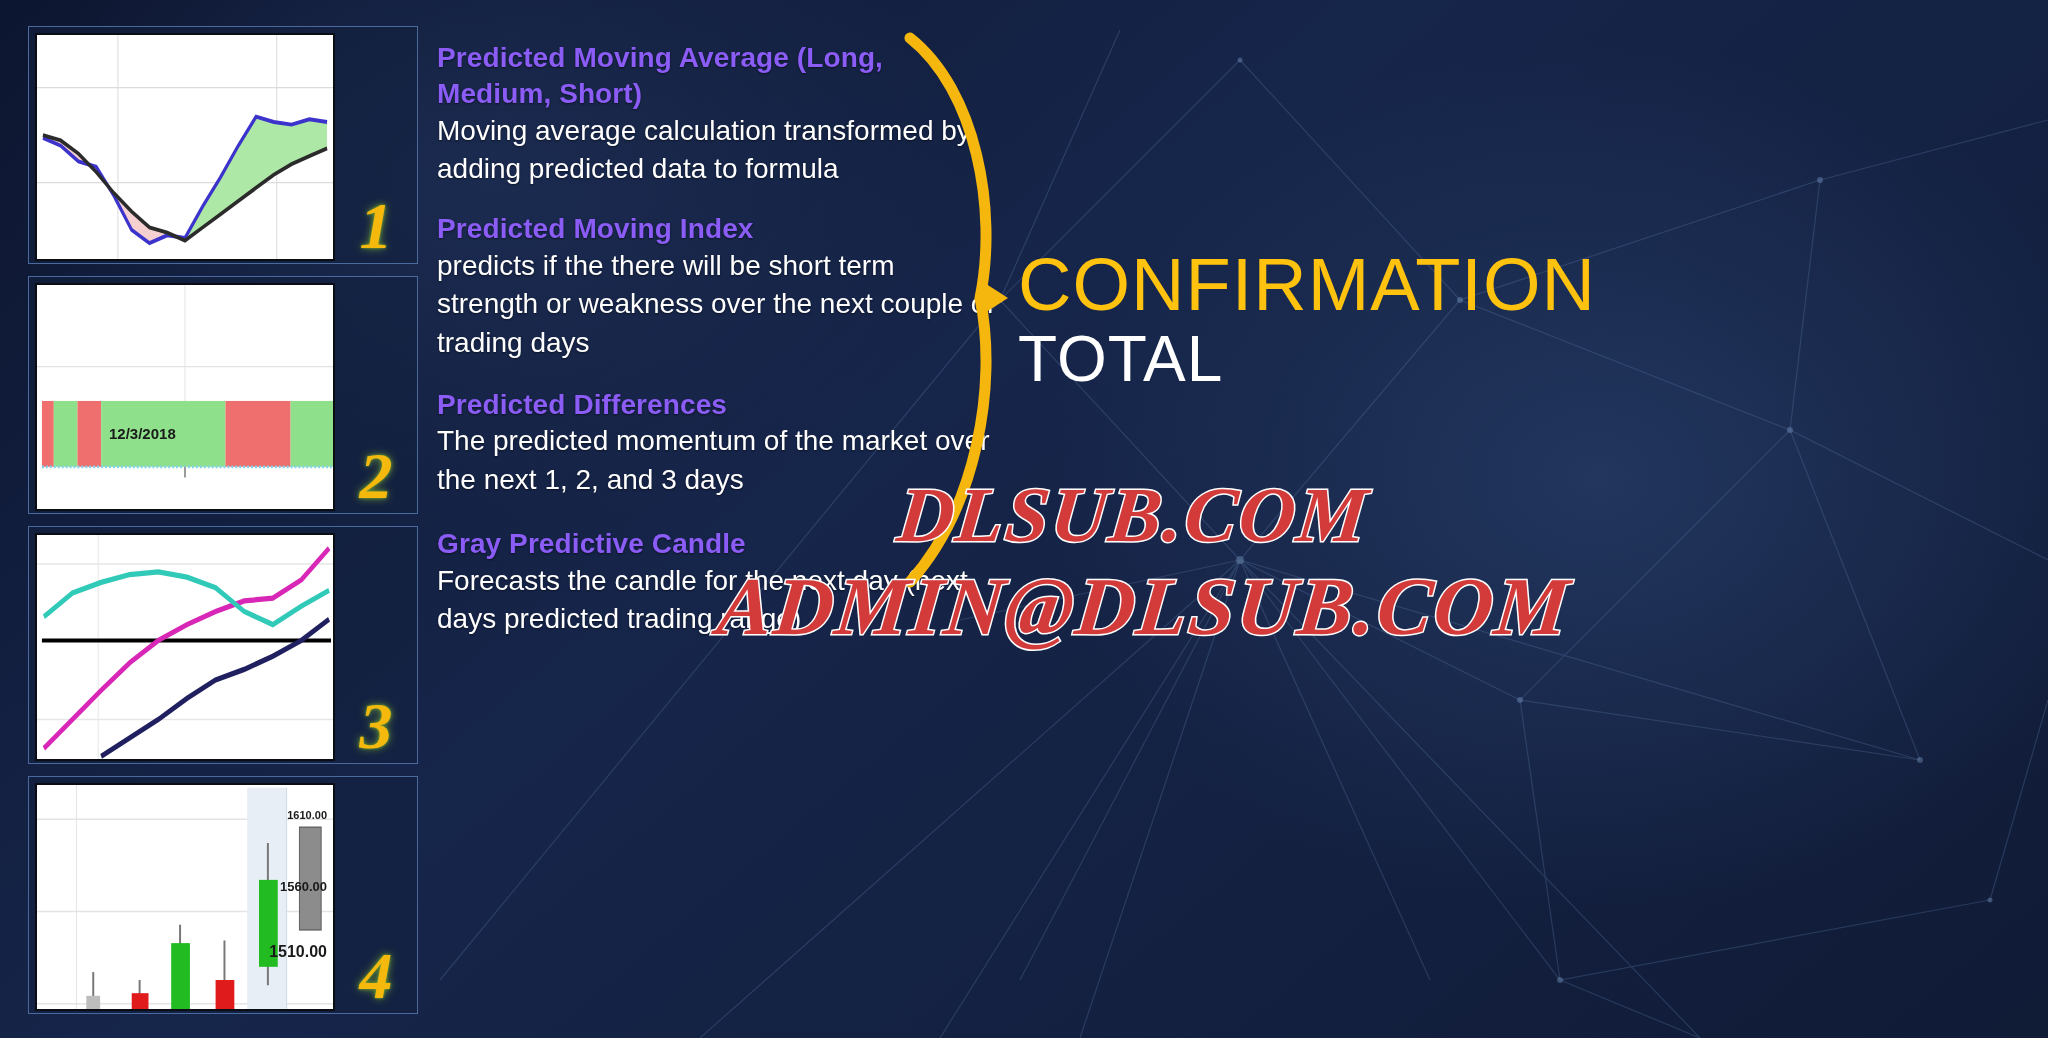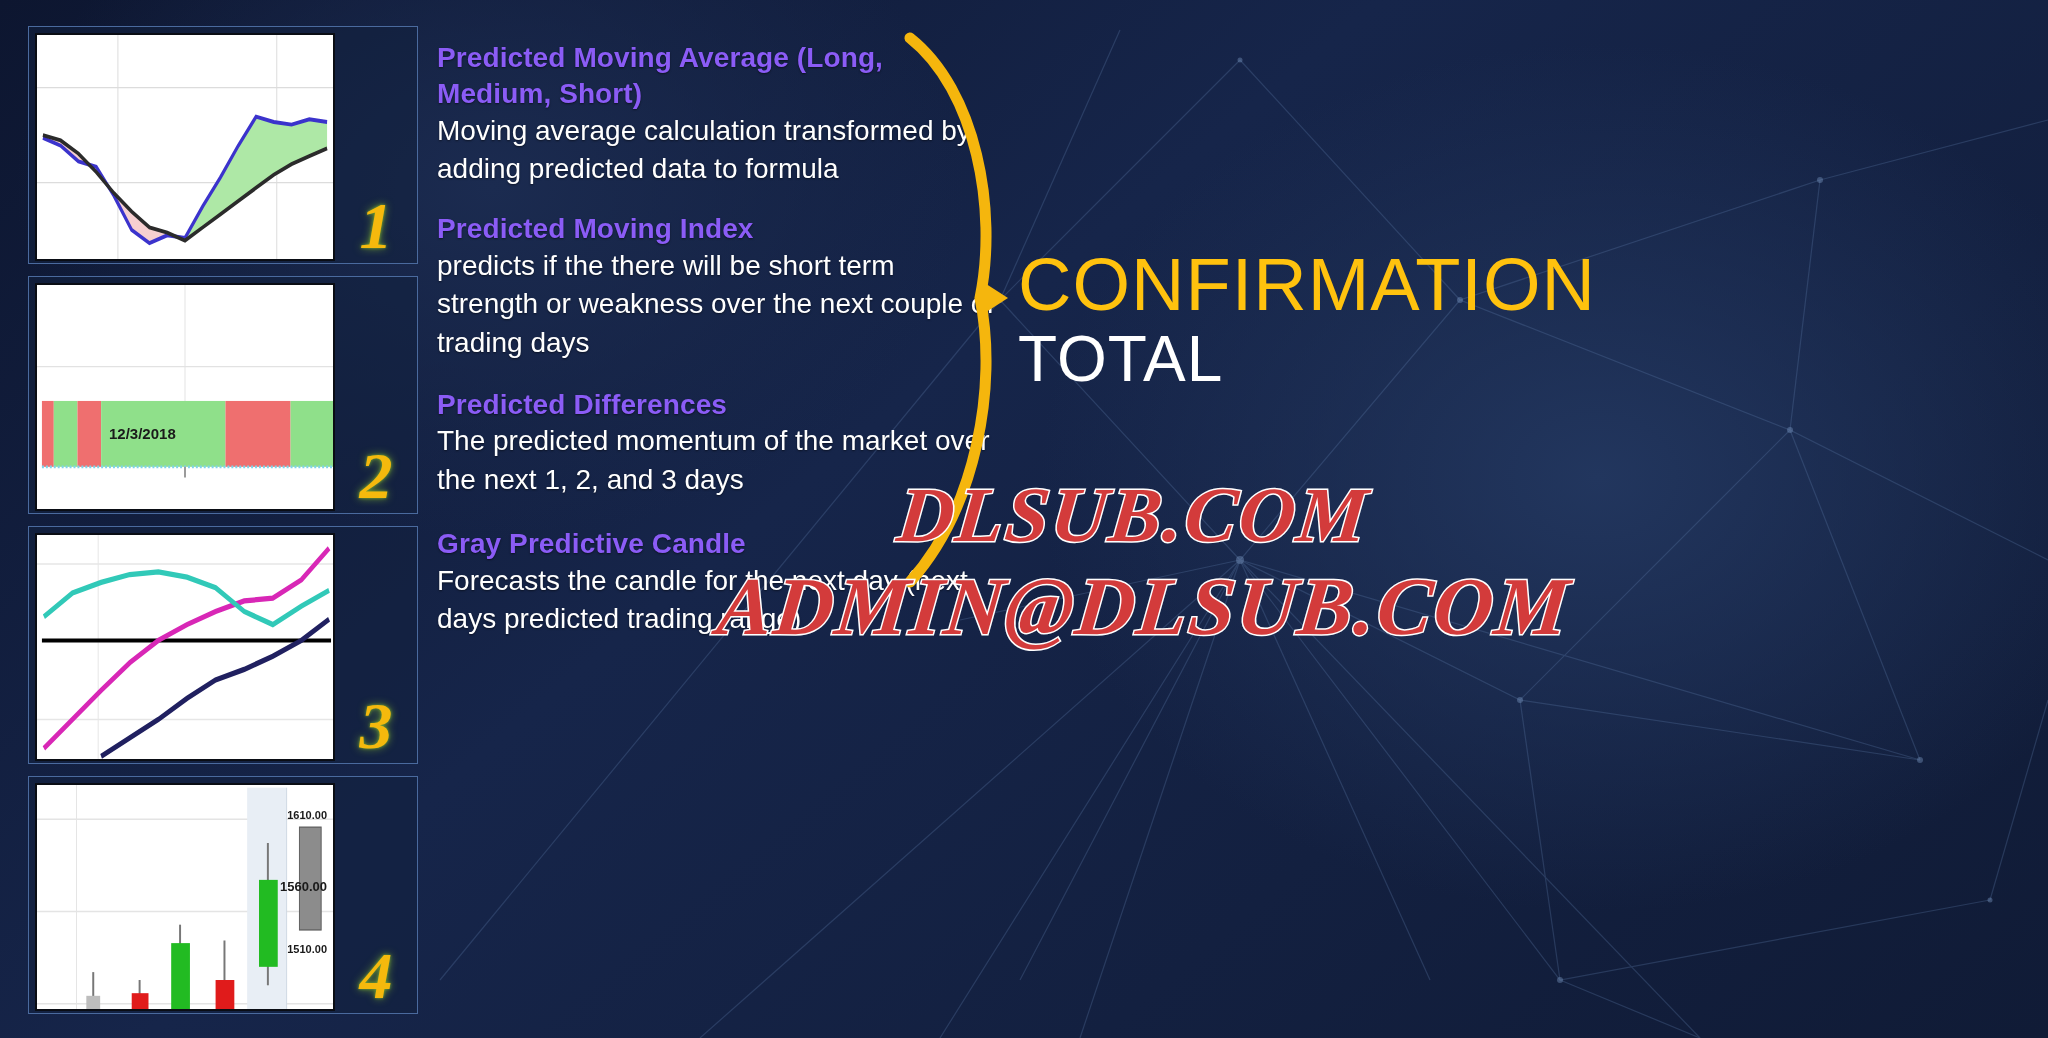--- a/index.html
+++ b/index.html
@@ -233,21 +233,21 @@
           <rect x="136" y="120" width="19" height="55" fill="#22bb22"></rect>
           <line x1="190" y1="118" x2="190" y2="175" stroke="#777" stroke-width="2"></line>
           <rect x="181" y="148" width="19" height="28" fill="#e01b1b"></rect>
           <line x1="234" y1="44" x2="234" y2="152" stroke="#777" stroke-width="2"></line>
           <rect x="225" y="72" width="19" height="66" fill="#22bb22"></rect>
           <rect x="266" y="32" width="22" height="78" fill="#8c8c8c" stroke="#5f5f5f" stroke-width="1"></rect>
         </g>
       </svg>
       <span class="axlabel" style="right:6px; top:24px; font-size:11px;">1610.00</span>
       <span class="axlabel" style="right:6px; top:94px; font-size:13px;">1560.00</span>
-      <span class="axlabel" style="right:6px; top:158px; font-size:11px;">1510.00</span>
+      <span class="axlabel" style="right:6px; top:158px; font-size:16px;">1510.00</span>
     </div>
     <div class="numbox">
       <span class="bignum">4</span>
     </div>
   </div>
 </div>
 
 <div id="feature-list">
   <div class="feature f1">
     <div class="feat-title">Predicted Moving Average (Long, Medium, Short)</div>

